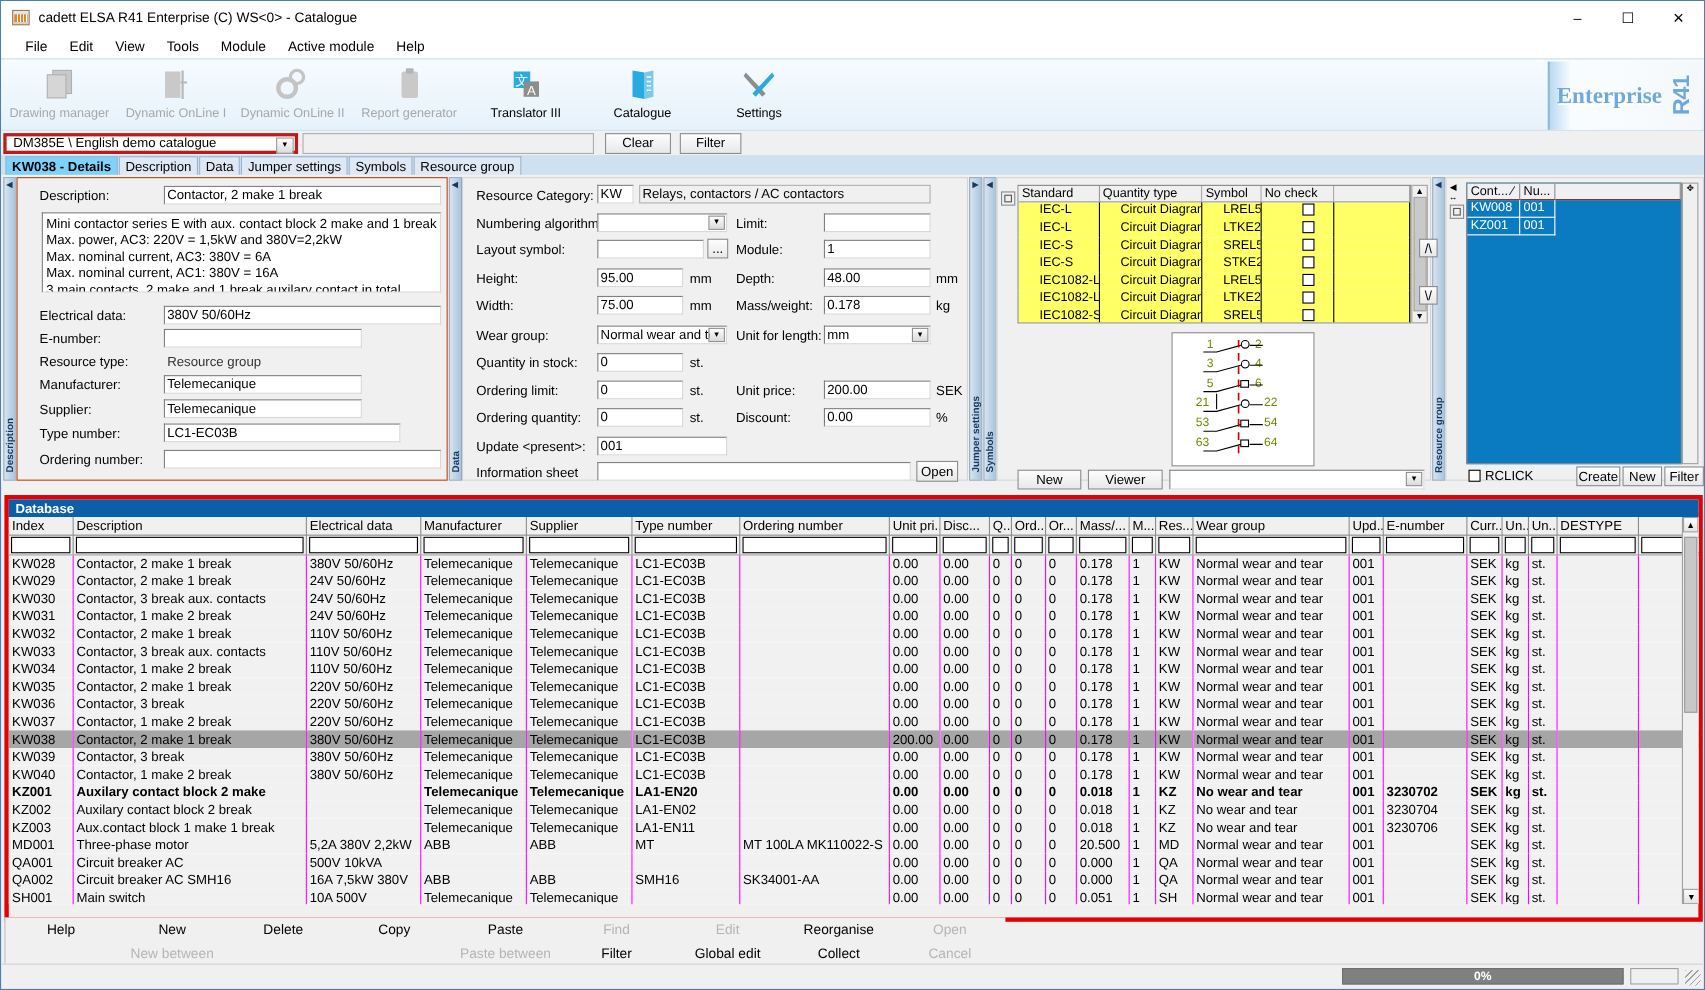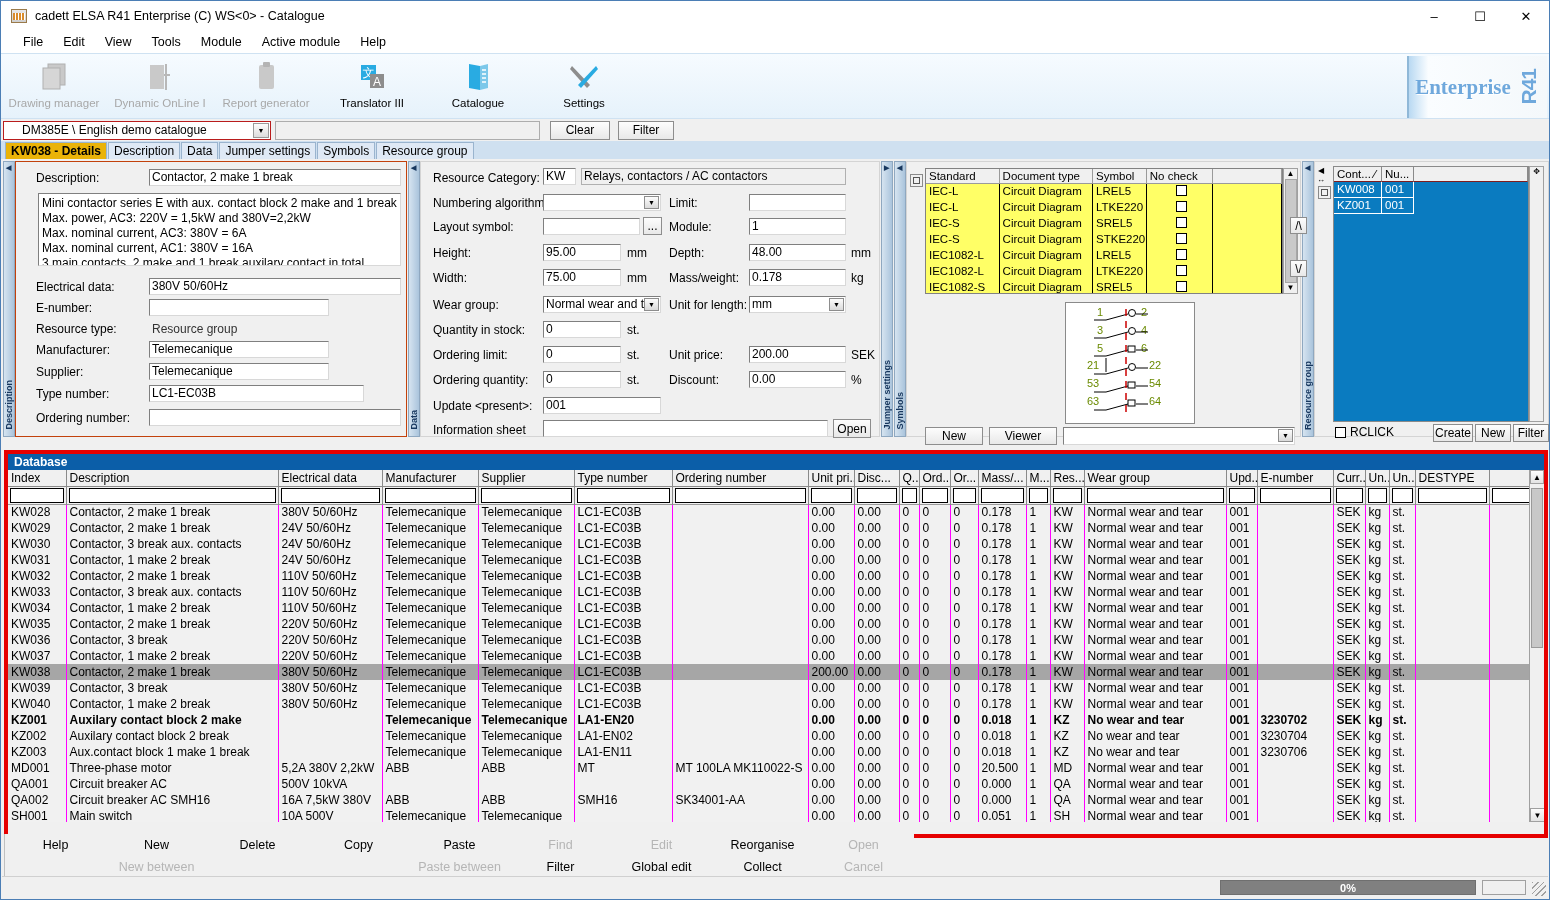--- a/index.html
+++ b/index.html
@@ -58,41 +58,41 @@
     display:flex; align-items:center; justify-content:center; gap:6px;
   }
   .brand .en { font-family:"Liberation Serif", serif; font-size:21px; color:#6fa8dc; font-weight:bold;
                text-shadow:1px 1px 0 #fff; }
   .brand .r41 { font-size:21px; font-weight:bold; color:#6fa8dc;
                 writing-mode:vertical-rl; transform:rotate(180deg); letter-spacing:-1px; }
 
   
   .catrow { height:22px; display:flex; align-items:center; gap:4px; padding:0 2px; background:#f0f0f0; }
   .combo {
-    height:19px; background:#fff; border:1px solid #b91c1c; display:flex; align-items:center;
-    font-size:12px; padding-left:18px; position:relative;
+    height:19px; background:#fff; border:3px solid #b91c1c; display:flex; align-items:center;
+    font-size:12px; padding-left:6px; position:relative;
   }
   .combo .arrow {
     position:absolute; right:1px; top:1px; width:16px; height:15px;
     background:linear-gradient(#fdfdfd,#dcdcdc); border:1px solid #9a9a9a;
     display:flex;align-items:center;justify-content:center;font-size:7px;
   }
   .flatbox { height:19px; background:#f0f0f0; border:1px solid #adadad; }
   .btn {
     background:linear-gradient(#fdfdfd,#e8e8e8); border:1px solid #8d8d8d;
     font-size:12px; padding:1px 8px; height:19px; display:flex; align-items:center; justify-content:center;
   }
 
   
   .tabstrip { height:18px; background:#cfe0f0; display:flex; align-items:flex-end; padding-left:4px; gap:1px;}
   .tab {
     background:#dfe9f5; border:1px solid #9ab4ce; border-bottom:none; height:17px;
     padding:0 5px; font-size:12px; display:flex; align-items:center;
   }
-  .tab.active { background:#eab308; font-weight:bold; }
+  .tab.active { background:#7dd3fc; font-weight:bold; }
 
   
   .formarea { position:relative; height:282px; background:#f0f0f0; display:flex; }
 
   .vstrip {
     width:12px; background:linear-gradient(90deg,#d6e4f0,#aac4dc); border:1px solid #8fa8c0;
     display:flex; flex-direction:column; align-items:center; justify-content:flex-end;
     padding-bottom:6px; font-size:9px; color:#17375e; font-weight:bold;
   }
   .vstrip span { writing-mode:vertical-rl; transform:rotate(180deg); letter-spacing:0px; }
@@ -116,21 +116,21 @@
   .unit { font-size:12px; }
 
   
   .symgrid { position:absolute; background:#fff; border:1px solid #828282; }
   .sg-head { display:flex; height:15px; background:#f0f0f0; }
   .sg-head div {
     border-right:1px solid #9a9a9a; border-bottom:1px solid #9a9a9a; background:#f0f0f0;
     font-size:11.5px; padding-left:3px; overflow:hidden; white-space:nowrap; line-height:14px;
   }
   .sg-row { display:flex; height:16px; background:#ffff66; }
-  .sg-row div { border-right:1px solid #000; font-size:11.5px; padding-left:3px; line-height:15px;
+  .sg-row div { border-right:1px solid #000; font-size:11.5px; padding-left:19px; line-height:15px;
                 overflow:hidden; white-space:nowrap; }
   .chk { width:11px;height:11px;border:1px solid #000;background:#fff;display:inline-block;margin:1px auto; }
 
   .vscroll {
     width:14px; background:#f0f0f0; border:1px solid #a0a0a0; display:flex; flex-direction:column;
     justify-content:space-between; align-items:center;
   }
   .vscroll .ar { font-size:8px; line-height:10px; }
 
   
@@ -235,20 +235,29 @@
       <div class="gl">
         <svg width="36" height="32" viewBox="0 0 36 32">
           <rect x="8" y="4" width="14" height="24" fill="#c9c9c9"></rect>
           <path d="M24 3 v26" stroke="#b8b8b8" stroke-width="2"></path>
           <path d="M22 14 h6" stroke="#b8b8b8" stroke-width="2"></path>
         </svg>
       </div>
       <div class="lbl">Dynamic OnLine I</div>
     </div>
 
+    <div class="rb-item disabled">
+      <div class="gl">
+        <svg width="36" height="32" viewBox="0 0 36 32">
+          <circle cx="22" cy="9" r="6" fill="none" stroke="#c4c4c4" stroke-width="3"></circle>
+          <circle cx="13" cy="19" r="8" fill="none" stroke="#c4c4c4" stroke-width="4"></circle>
+        </svg>
+      </div>
+      <div class="lbl">Dynamic OnLine II</div>
+    </div>
 
     <div class="rb-item disabled">
       <div class="gl">
         <svg width="36" height="32" viewBox="0 0 36 32">
           <rect x="11" y="4" width="15" height="24" rx="2" fill="#c9c9c9"></rect>
           <rect x="15" y="1" width="7" height="5" rx="1" fill="#b4b4b4"></rect>
         </svg>
       </div>
       <div class="lbl">Report generator</div>
     </div>
@@ -439,21 +448,21 @@
 
     <div class="panel" style="width:395px;height:276px;margin-top:2px;position:relative;border:1px solid #d4d4d4;">
 
       <div style="position:absolute;left:3px;top:12px;width:13px;height:13px;border:1px solid #8a8a8a;background:#f0f0f0;display:flex;align-items:center;justify-content:center;">
         <span style="width:7px;height:7px;border:1px solid #555;display:block"></span>
       </div>
 
       <div class="symgrid" style="left:18px;top:6px;width:358px;height:126px;overflow:hidden">
         <div class="sg-head">
           <div style="width:74px">Standard</div>
-          <div style="width:94px">Document type</div>
+          <div style="width:94px">Quantity type</div>
           <div style="width:54px">Symbol</div>
           <div style="width:67px">No check</div>
           <div style="width:69px"></div>
         </div>
         <div class="sg-row">
           <div style="width:74px">IEC-L</div>
           <div style="width:94px">Circuit Diagram</div>
           <div style="width:54px">LREL5</div>
           <div style="width:67px;text-align:center"><span class="chk"></span></div>
           <div style="width:69px"></div>

